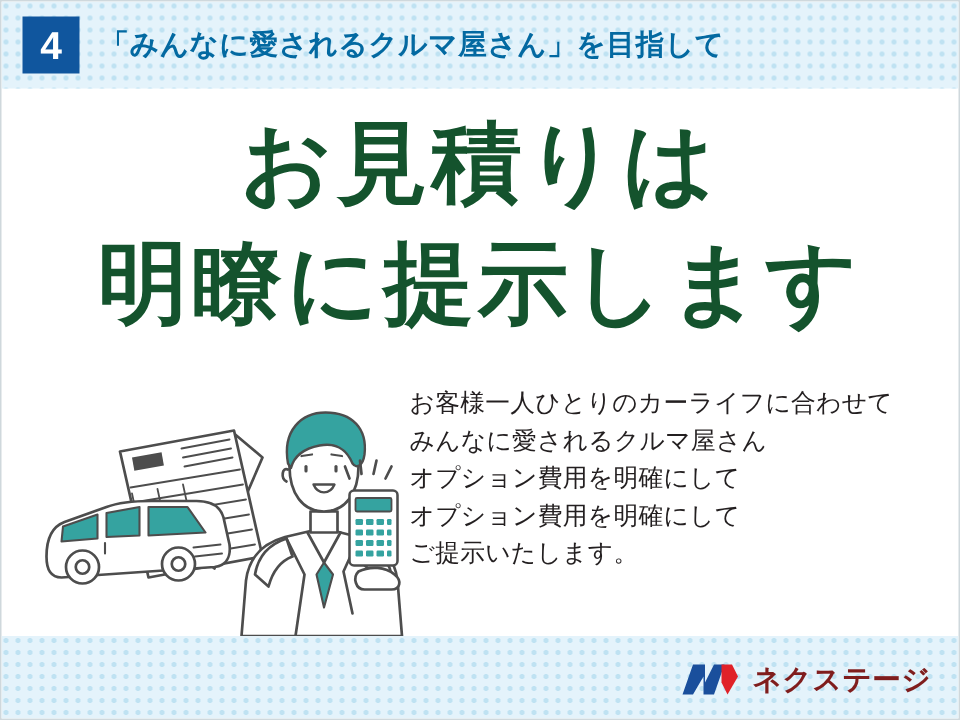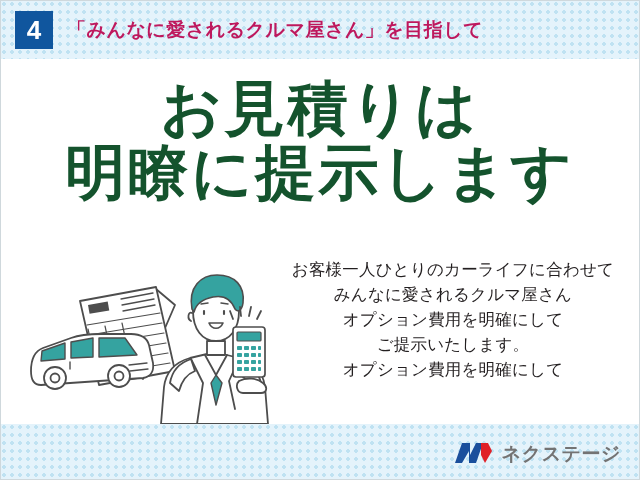--- a/index.html
+++ b/index.html
@@ -63,21 +63,21 @@
     display: flex;
     align-items: center;
     justify-content: center;
     font-size: 26px;
     font-weight: bold;
     line-height: 1;
     letter-spacing: 0;
   }
   .header-title {
     margin-left: 14px;
-    color: #be185d;
+    color: #0369a1;
     font-size: 19px;
     font-weight: bold;
     letter-spacing: 0.5px;
     white-space: nowrap;
   }
 
   
   .headline {
     position: absolute;
     top: 78px;
@@ -90,34 +90,33 @@
   }
   .headline-line1 {
     font-size: 60px;
     letter-spacing: 3px;
     display: block;
   }
   .headline-line2 {
     font-size: 60px;
     letter-spacing: 3px;
     display: block;
-    margin-top: 4px;
+    margin-top: 20px;
   }
 
   
   .body-copy {
     position: absolute;
     top: 256px;
     left: 272px;
     width: 360px;
     color: #231f20;
     font-size: 16.5px;
     line-height: 25px;
     letter-spacing: 0.2px;
-    text-align: center;
   }
   .body-copy p {
     margin: 0;
     white-space: nowrap;
   }
 
   
   .illustration {
     position: absolute;
     left: 24px;
@@ -138,21 +137,21 @@
     bottom: 14px;
     display: flex;
     align-items: center;
     gap: 8px;
   }
   .brand-mark {
     width: 40px;
     height: 24px;
   }
   .brand-name {
-    color: #737373;
+    color: #7f1d1d;
     font-size: 19px;
     font-weight: bold;
     letter-spacing: 0.5px;
     line-height: 1;
   }
 </style>
 </head>
 <body>
 
 <div class="poster">
@@ -292,22 +291,22 @@
           <path d="M232 60 L236 52"></path>
         </g>
       </g>
     </svg>
   </div>
 
   <div class="body-copy">
     <p>お客様一人ひとりのカーライフに合わせて</p>
     <p>みんなに愛されるクルマ屋さん</p>
     <p>オプション費用を明確にして</p>
+    <p>オプション費用を明確にして</p>
     <p>ご提示いたします。</p>
-    <p>オプション費用を明確にして</p>
   </div>
 
   <div class="dot-band footer-band"></div>
 
   <div class="brand">
     <svg class="brand-mark" viewBox="0 0 40 24" xmlns="http://www.w3.org/2000/svg">
       <path d="M1 22 L8 2 L16 2 L16 14 L22 2 L29 2 L22 22 L15 22 L15 10 L8 22 Z" fill="#1a4f9c"></path>
       <path d="M27 2 L34 2 L38 10 L31 22 L27 14 Z" fill="#e02128"></path>
     </svg>
     <span class="brand-name">ネクステージ</span>

